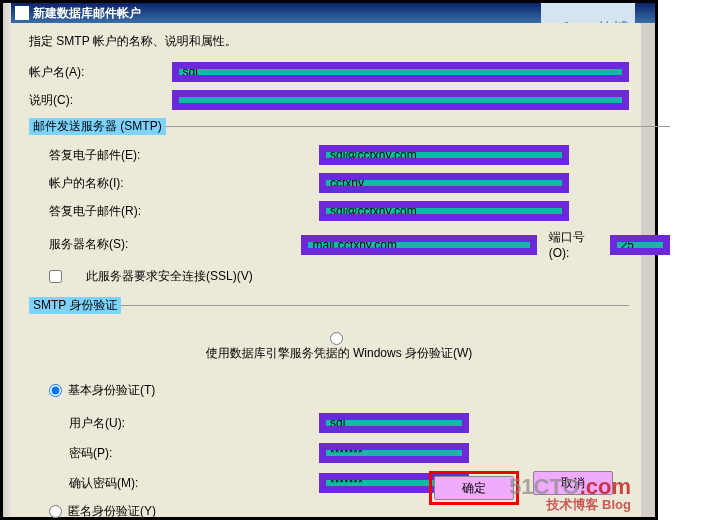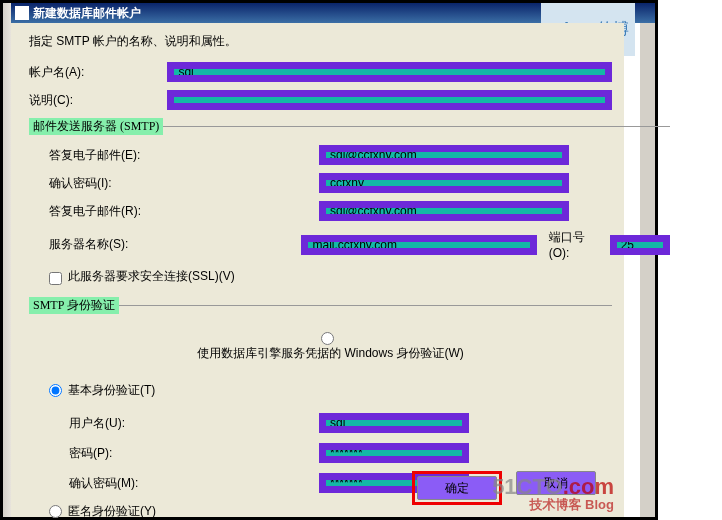--- a/index.html
+++ b/index.html
@@ -62,21 +62,21 @@
       top: 0;
       color: #3a7ab5;
       font-size: 16px;
       font-weight: normal;
       background: #d4e4f0;
       padding: 16px 6px;
     }
     .content {
       background: #ECE9D8;
       margin-left: 8px;
-      margin-right: 31px;
+      margin-right: 14px;
       padding: 10px 12px 0 18px;
       height: calc(100% - 20px);
       position: relative;
     }
     .instruction {
       margin-bottom: 12px;
       color: #000;
     }
     .form-row {
       display: flex;
@@ -110,49 +110,49 @@
       border-left: none;
       border-right: none;
       border-bottom: none;
       padding: 10px 0 6px 0;
       margin-bottom: 6px;
       position: relative;
     }
     legend {
       padding: 0 4px;
       color: #000;
-      background: #86efac;
-      font-family: Liberation Serif, serif;
+      background: #7dd3fc;
     }
     .checkbox-row {
       display: flex;
-      align-items: flex-end;
+      align-items: center;
       padding-left: 20px;
       margin-top: 4px;
+      gap: 18px;
     }
     .checkbox-row input { margin-right: 6px; }
     .radio-row {
       display: flex;
       align-items: center;
       padding-left: 20px;
       margin-bottom: 10px;
     }
     .radio-row input { margin-right: 6px; }
     .smtp-inner { padding-left: 0; }
     .button-bar {
       position: absolute;
       bottom: 12px;
       right: 28px;
       display: flex;
       gap: 14px;
     }
     .btn {
       width: 80px;
       height: 24px;
-      background: #8b5cf6;
+      background: #f0abfc;
       border: 1px solid #888;
       border-radius: 2px;
       cursor: pointer;
       font-size: 12px;
     }
     .ok-highlight {
       border: 3px solid #e00;
       padding: 2px;
       display: inline-block;
     }
@@ -212,21 +212,21 @@
     </div>
 
     <fieldset>
       <legend>邮件发送服务器 (SMTP)</legend>
       <div class="smtp-inner">
         <div class="form-row">
           <span class="label" style="padding-left:20px; width:290px;">答复电子邮件(E):</span>
           <input type="text" class="input-med" value="sql@ccfxny.com" style="">
         </div>
         <div class="form-row">
-          <span class="label" style="padding-left:20px; width:290px;">确认密码(I):</span>
+          <span class="label" style="padding-left:20px; width:290px;">帐户的名称(I):</span>
           <input type="text" class="input-med" value="ccfxny" style="">
         </div>
         <div class="form-row">
           <span class="label" style="padding-left:20px; width:290px;">答复电子邮件(R):</span>
           <input type="text" class="input-med" value="sql@ccfxny.com" style="">
         </div>
         <div class="form-row">
           <span class="label" style="padding-left:20px; width:290px;">服务器名称(S):</span>
           <input type="text" class="input-med" value="mail.ccfxny.com" style="">
           <span class="port-label">端口号(O):</span>

